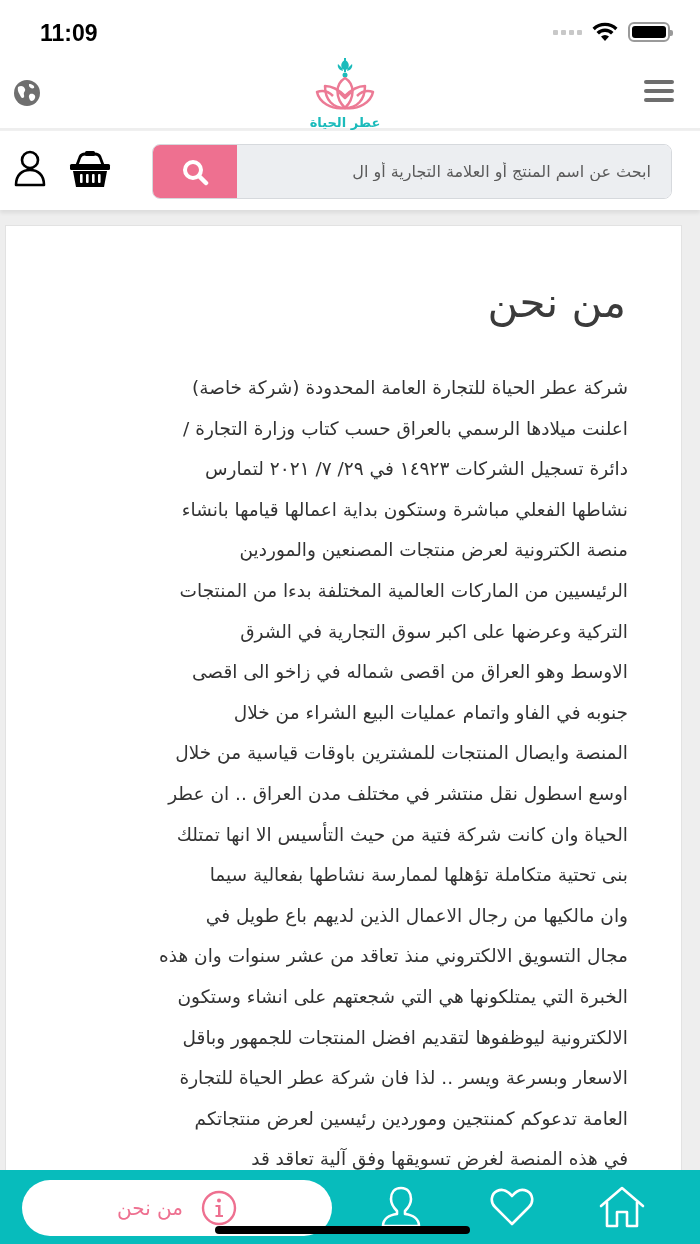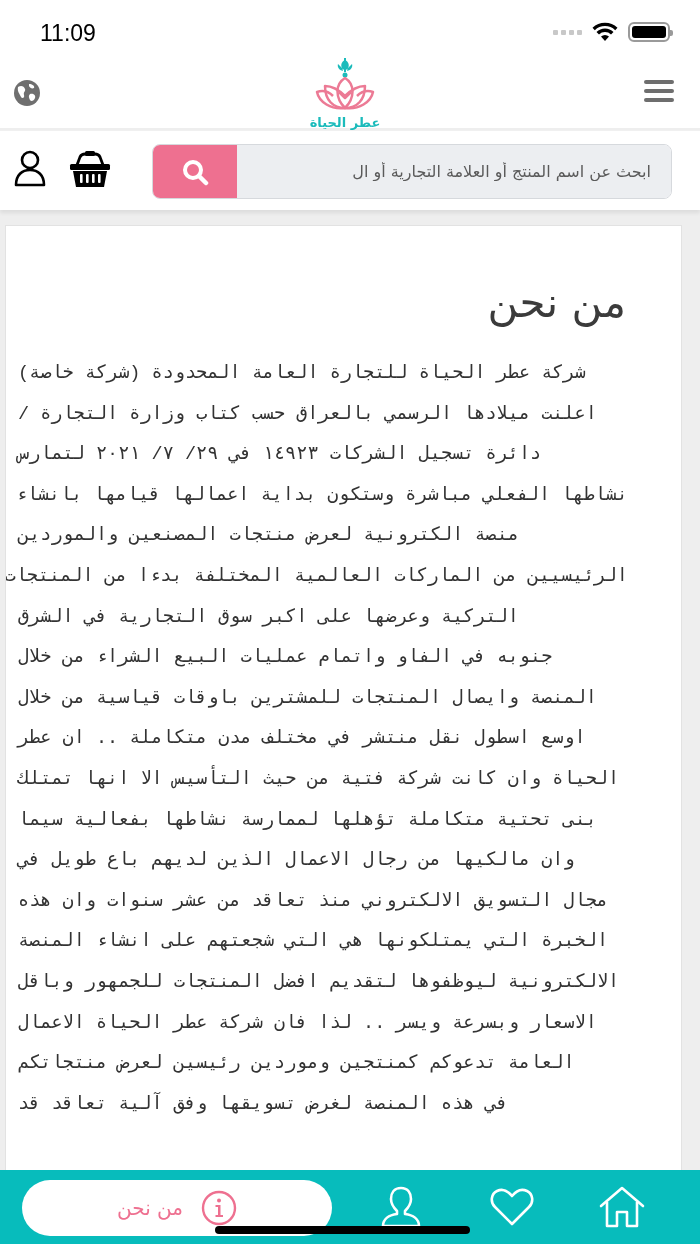--- a/index.html
+++ b/index.html
@@ -1,20 +1,20 @@
 <!DOCTYPE html>
 <html><head>
 <meta charset="utf-8">
 <style>
   * { box-sizing: border-box; margin: 0; padding: 0; }
   html, body { width: 700px; height: 1244px; overflow: hidden; }
   body { background: #eeeeee; font-family: "DejaVu Sans", sans-serif; position: relative; }
 
   .status-bar { position: absolute; top: 0; left: 0; width: 700px; height: 66px; background: #fff; }
-  .status-time { position: absolute; left: 40px; top: 20px; font-family: "Liberation Sans", sans-serif; font-weight: normal; font-size: 23px; color: #000; }
+  .status-time { position: absolute; left: 40px; top: 20px; font-family: "Liberation Sans", sans-serif; font-weight: bold; font-size: 23px; color: #000; }
   .status-right { position: absolute; right: 30px; top: 22px; display: flex; align-items: center; gap: 10px; }
   .signal { display: flex; gap: 3px; align-items: center; }
   .signal span { width: 5px; height: 5px; background: #c8c8c8; border-radius: 1px; display: block; }
   .battery { width: 42px; height: 20px; border: 2px solid #9a9a9a; border-radius: 6px; padding: 2px; position: relative; }
   .battery .fill { width: 100%; height: 100%; background: #000; border-radius: 3px; }
   .battery::after { content: ""; position: absolute; right: -5px; top: 6px; width: 3px; height: 6px; background: #9a9a9a; border-radius: 0 2px 2px 0; }
 
   .top-bar { position: absolute; top: 66px; left: 0; width: 700px; height: 62px; background: #fff; }
   .globe { position: absolute; left: 12px; top: 12px; width: 30px; height: 30px; }
   .logo { position: absolute; left: 305px; top: -12px; width: 80px; height: 76px; text-decoration: underline; }
@@ -25,21 +25,21 @@
   .search-bar { position: absolute; top: 130px; left: 0; width: 700px; height: 80px; background: #fff; box-shadow: 0 3px 4px rgba(0,0,0,0.08); border-top: 1px solid #f0f0f0; }
   .search-wrap { position: absolute; left: 152px; top: 13px; width: 520px; height: 55px; display: flex; border-radius: 8px; overflow: hidden; border: 1px solid #d6d9dd; }
   .search-btn { width: 84px; height: 100%; background: #ee7090; display: flex; align-items: center; justify-content: center; cursor: pointer; }
   .search-input { flex: 1; border: none; background: #eceef1; direction: rtl; padding: 0 20px; font-size: 16px; color: #555; font-family: "DejaVu Sans", sans-serif; outline: none; }
   .search-input::placeholder { color: #5a5a5a; }
   .basket { position: absolute; left: 68px; top: 20px; width: 44px; height: 38px; cursor: pointer; }
   .user-top { position: absolute; left: 12px; top: 18px; width: 36px; height: 40px; cursor: pointer; }
 
   .card { position: absolute; top: 225px; left: 5px; width: 677px; height: 960px; background: #fff; border: 1px solid #e2e2e2; overflow: hidden; }
   .card-title { position: absolute; right: 55px; top: 52px; font-size: 42px; color: #3b3b3b; direction: rtl; font-weight: normal; }
-  .card-body { position: absolute; right: 53px; top: 128px; width: 610px; direction: rtl; text-align: left; font-family: Liberation Mono, monospace; }
+  .card-body { position: absolute; right: 53px; top: 142px; width: 610px; direction: rtl; text-align: right; }
   .card-line { font-size: 18.5px; color: #333; height: 40.6px; line-height: 40.6px; white-space: nowrap; }
 
   .bottom-nav { position: absolute; left: 0; top: 1170px; width: 700px; height: 74px; background: #07bcbc; }
   .nav-pill { position: absolute; left: 22px; top: 10px; width: 310px; height: 56px; background: #fff; border-radius: 28px; display: flex; align-items: center; justify-content: center; gap: 18px; cursor: pointer; }
   .nav-pill-label { font-size: 20px; color: #ee7090; direction: rtl; }
   .nav-icon { position: absolute; top: 14px; width: 48px; height: 46px; cursor: pointer; }
   .home-indicator { position: absolute; left: 215px; top: 1226px; width: 255px; height: 8px; background: #000; border-radius: 4px; }
 </style>
 </head>
 <body>
@@ -132,30 +132,31 @@
 <div class="card">
   <h1 class="card-title">من نحن</h1>
   <div class="card-body">
     <div class="card-line">شركة عطر الحياة للتجارة العامة المحدودة (شركة خاصة)</div>
     <div class="card-line">اعلنت ميلادها الرسمي بالعراق حسب كتاب وزارة التجارة /</div>
     <div class="card-line">دائرة تسجيل الشركات ١٤٩٢٣ في ٢٩/ ٧/ ٢٠٢١ لتمارس</div>
     <div class="card-line">نشاطها الفعلي مباشرة وستكون بداية اعمالها قيامها بانشاء</div>
     <div class="card-line">منصة الكترونية لعرض منتجات المصنعين والموردين</div>
     <div class="card-line">الرئيسيين من الماركات العالمية المختلفة بدءا من المنتجات</div>
     <div class="card-line">التركية وعرضها على اكبر سوق التجارية في الشرق</div>
+    <div class="card-line">الاوسط وهو العراق من اقصى شماله في زاخو الى اقصى</div>
     <div class="card-line">جنوبه في الفاو واتمام عمليات البيع الشراء من خلال</div>
     <div class="card-line">المنصة وايصال المنتجات للمشترين باوقات قياسية من خلال</div>
-    <div class="card-line">اوسع اسطول نقل منتشر في مختلف مدن متكاملة .. ان عطر</div>
+    <div class="card-line">اوسع اسطول نقل منتشر في مختلف مدن العراق .. ان عطر</div>
     <div class="card-line">الحياة وان كانت شركة فتية من حيث التأسيس الا انها تمتلك</div>
     <div class="card-line">بنى تحتية متكاملة تؤهلها لممارسة نشاطها بفعالية سيما</div>
     <div class="card-line">وان مالكيها من رجال الاعمال الذين لديهم باع طويل في</div>
     <div class="card-line">مجال التسويق الالكتروني منذ تعاقد من عشر سنوات وان هذه</div>
-    <div class="card-line">الخبرة التي يمتلكونها هي التي شجعتهم على انشاء المنصة</div>
+    <div class="card-line">الخبرة التي يمتلكونها هي التي شجعتهم على انشاء وستكون</div>
     <div class="card-line">الالكترونية ليوظفوها لتقديم افضل المنتجات للجمهور وباقل</div>
-    <div class="card-line">الاسعار وبسرعة ويسر .. لذا فان شركة عطر الحياة الاعمال</div>
+    <div class="card-line">الاسعار وبسرعة ويسر .. لذا فان شركة عطر الحياة للتجارة</div>
     <div class="card-line">العامة تدعوكم كمنتجين وموردين رئيسين لعرض منتجاتكم</div>
     <div class="card-line">في هذه المنصة لغرض تسويقها وفق آلية تعاقد قد</div>
   </div>
 </div>
 
 <div class="bottom-nav">
   <div class="nav-pill">
     <span class="nav-pill-label">من نحن</span>
     <svg width="36" height="36" viewBox="0 0 36 36">
       <circle cx="18" cy="18" r="16" fill="none" stroke="#ee7090" stroke-width="2.4"></circle>

